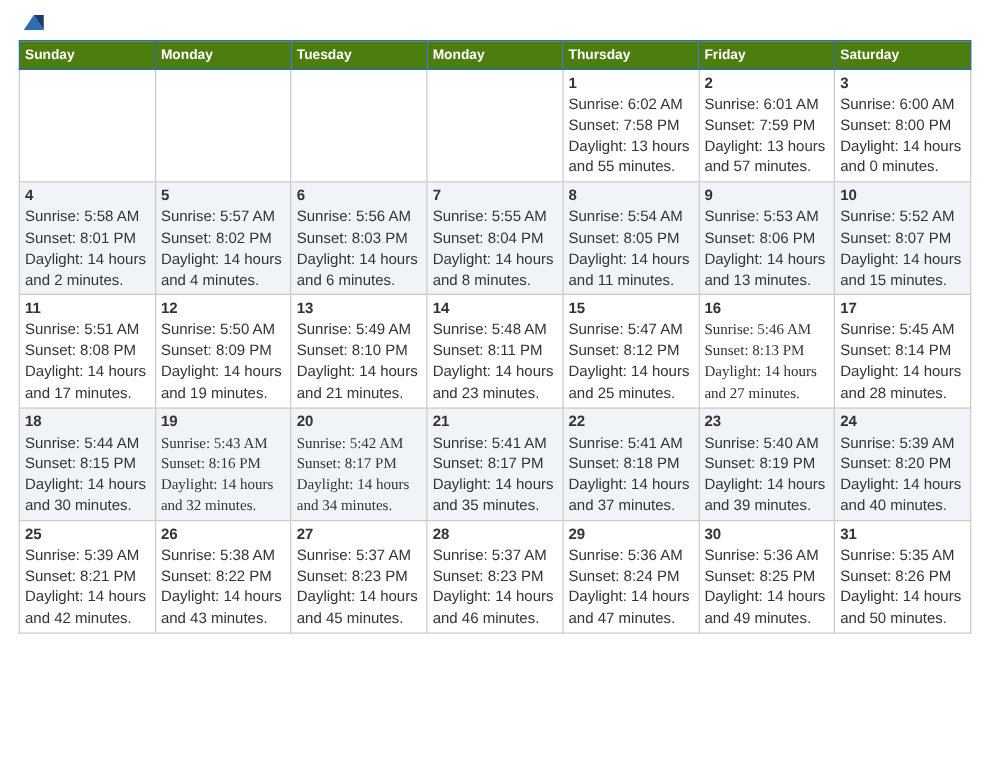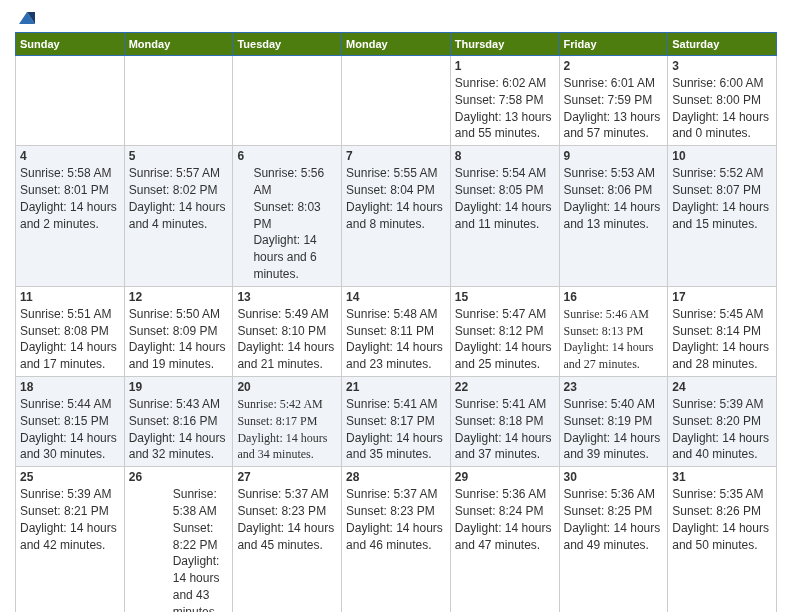--- a/index.html
+++ b/index.html
@@ -89,21 +89,21 @@
 Daylight: 14 hours and 2 minutes.</div>
           </td>
           <td>
             <span class="day-number">5</span>
             <div class="day-info" style="white-space: pre-line;">Sunrise: 5:57 AM
 Sunset: 8:02 PM
 Daylight: 14 hours and 4 minutes.</div>
           </td>
           <td>
             <span class="day-number">6</span>
-            <div class="day-info" style="white-space: pre-line; margin-left: 16px;">Sunrise: 5:56 AM
+            <div class="day-info" style="white-space: pre-line;">Sunrise: 5:56 AM
 Sunset: 8:03 PM
 Daylight: 14 hours and 6 minutes.</div>
           </td>
           <td>
             <span class="day-number">7</span>
             <div class="day-info" style="white-space: pre-line;">Sunrise: 5:55 AM
 Sunset: 8:04 PM
 Daylight: 14 hours and 8 minutes.</div>
           </td>
           <td>
@@ -171,21 +171,21 @@
         </tr>
         <tr>
           <td>
             <span class="day-number">18</span>
             <div class="day-info" style="white-space: pre-line;">Sunrise: 5:44 AM
 Sunset: 8:15 PM
 Daylight: 14 hours and 30 minutes.</div>
           </td>
           <td>
             <span class="day-number">19</span>
-            <div class="day-info" style="white-space: pre-line;">Sunrise: 5:43 AM
+            <div class="day-info" style="white-space: pre-line; font-family: Liberation Serif, serif;">Sunrise: 5:43 AM
 Sunset: 8:16 PM
 Daylight: 14 hours and 32 minutes.</div>
           </td>
           <td>
             <span class="day-number">20</span>
             <div class="day-info" style="white-space: pre-line; font-family: Liberation Serif, serif;">Sunrise: 5:42 AM
 Sunset: 8:17 PM
 Daylight: 14 hours and 34 minutes.</div>
           </td>
           <td>
@@ -215,21 +215,21 @@
         </tr>
         <tr>
           <td>
             <span class="day-number">25</span>
             <div class="day-info" style="white-space: pre-line;">Sunrise: 5:39 AM
 Sunset: 8:21 PM
 Daylight: 14 hours and 42 minutes.</div>
           </td>
           <td>
             <span class="day-number">26</span>
-            <div class="day-info" style="white-space: pre-line; margin-left: 44px;">Sunrise: 5:38 AM
+            <div class="day-info" style="white-space: pre-line;">Sunrise: 5:38 AM
 Sunset: 8:22 PM
 Daylight: 14 hours and 43 minutes.</div>
           </td>
           <td>
             <span class="day-number">27</span>
             <div class="day-info" style="white-space: pre-line;">Sunrise: 5:37 AM
 Sunset: 8:23 PM
 Daylight: 14 hours and 45 minutes.</div>
           </td>
           <td>

